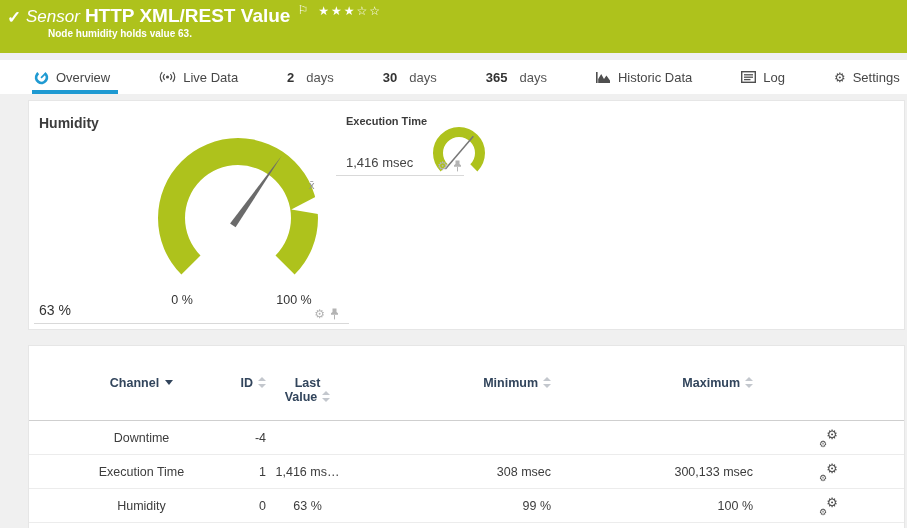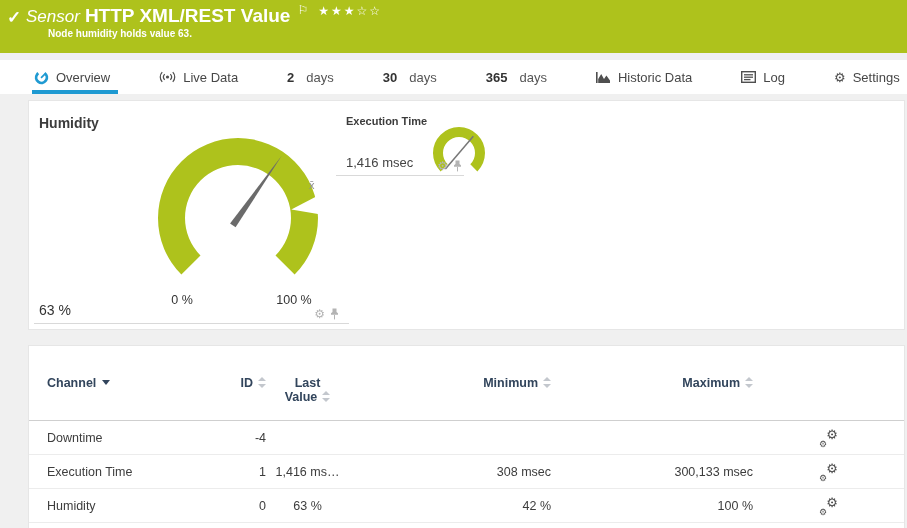--- a/index.html
+++ b/index.html
@@ -43,21 +43,21 @@
   
   .exec{position:absolute;left:307px;top:8px;width:128px;height:66px;border-bottom:1px solid #d9d9d9;}
   .exec-title{position:absolute;left:10px;top:6px;font-size:11px;font-weight:bold;color:#3c3c3c;white-space:nowrap;}
   .exec-value{position:absolute;left:10px;bottom:5px;font-size:13px;color:#444;white-space:nowrap;}
   .exec-svg{position:absolute;left:95px;top:16px;z-index:1;}
   .exec .widget-icons{right:2px;bottom:3px;}
 
   
   .trow{display:flex;align-items:center;height:33px;border-bottom:1px solid #ececec;font-size:12.5px;color:#3d3d3d;}
   .thead{height:44px;align-items:flex-start;border-bottom:1px solid #cfcfcf;font-weight:bold;color:#32455c;line-height:14px;}
-  .c-channel{width:207px;padding-left:18px;box-sizing:border-box;text-align:left;}
+  .c-channel{width:207px;padding-left:18px;box-sizing:border-box;text-align:center;}
   .c-id{width:30px;text-align:right;}
   .c-last{width:83px;text-align:center;}
   .c-min{width:202px;text-align:right;}
   .c-max{width:202px;text-align:right;}
   .c-act{flex:1;display:flex;justify-content:flex-end;padding-right:66px;}
   .thead>div{cursor:pointer;}
   .sortud{display:inline-block;vertical-align:-1px;margin-left:5px;width:8px;height:11px;position:relative;}
   .sortud::before{content:"";position:absolute;top:0;left:0;border-left:4px solid transparent;border-right:4px solid transparent;border-bottom:4.5px solid #c3c7cd;}
   .sortud::after{content:"";position:absolute;bottom:0;left:0;border-left:4px solid transparent;border-right:4px solid transparent;border-top:4.5px solid #c3c7cd;}
   .sortdesc{display:inline-block;margin-left:6px;vertical-align:2px;border-left:4.5px solid transparent;border-right:4.5px solid transparent;border-top:5px solid #32455c;}
@@ -217,21 +217,21 @@
             <span class="g1">⚙</span>
             <span class="g2">⚙</span>
           </span>
         </div>
     </div>
 
     <div class="trow">
       <div class="c-channel">Humidity</div>
       <div class="c-id">0</div>
       <div class="c-last">63 %</div>
-      <div class="c-min">42 %</div>
+      <div class="c-min">99 %</div>
       <div class="c-max">100 %</div>
       <div class="c-act">
           <span class="rowgears">
             <span class="g1">⚙</span>
             <span class="g2">⚙</span>
           </span>
         </div>
     </div>
 
   </section>

